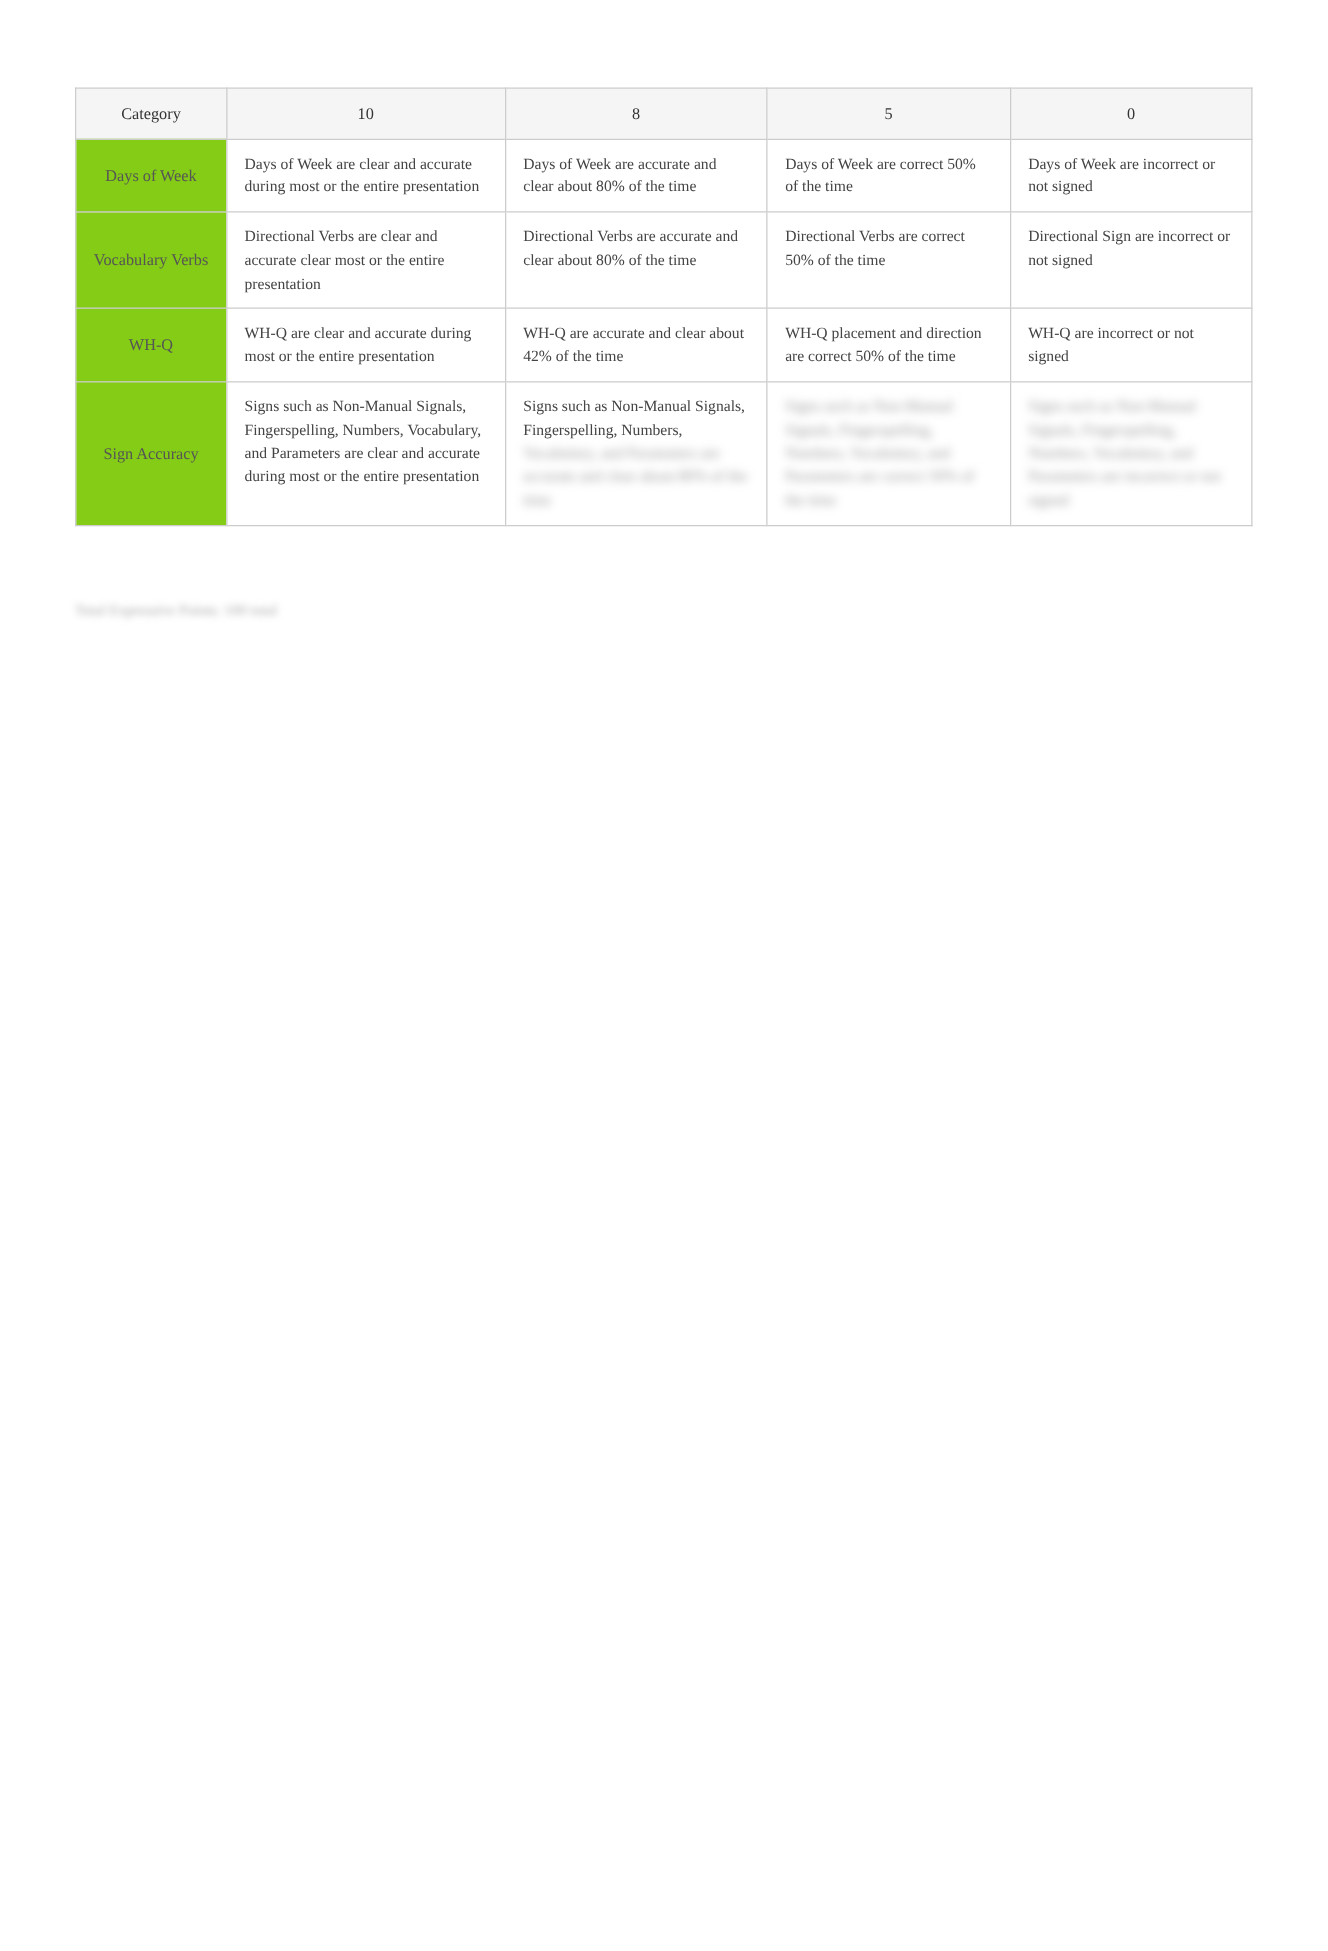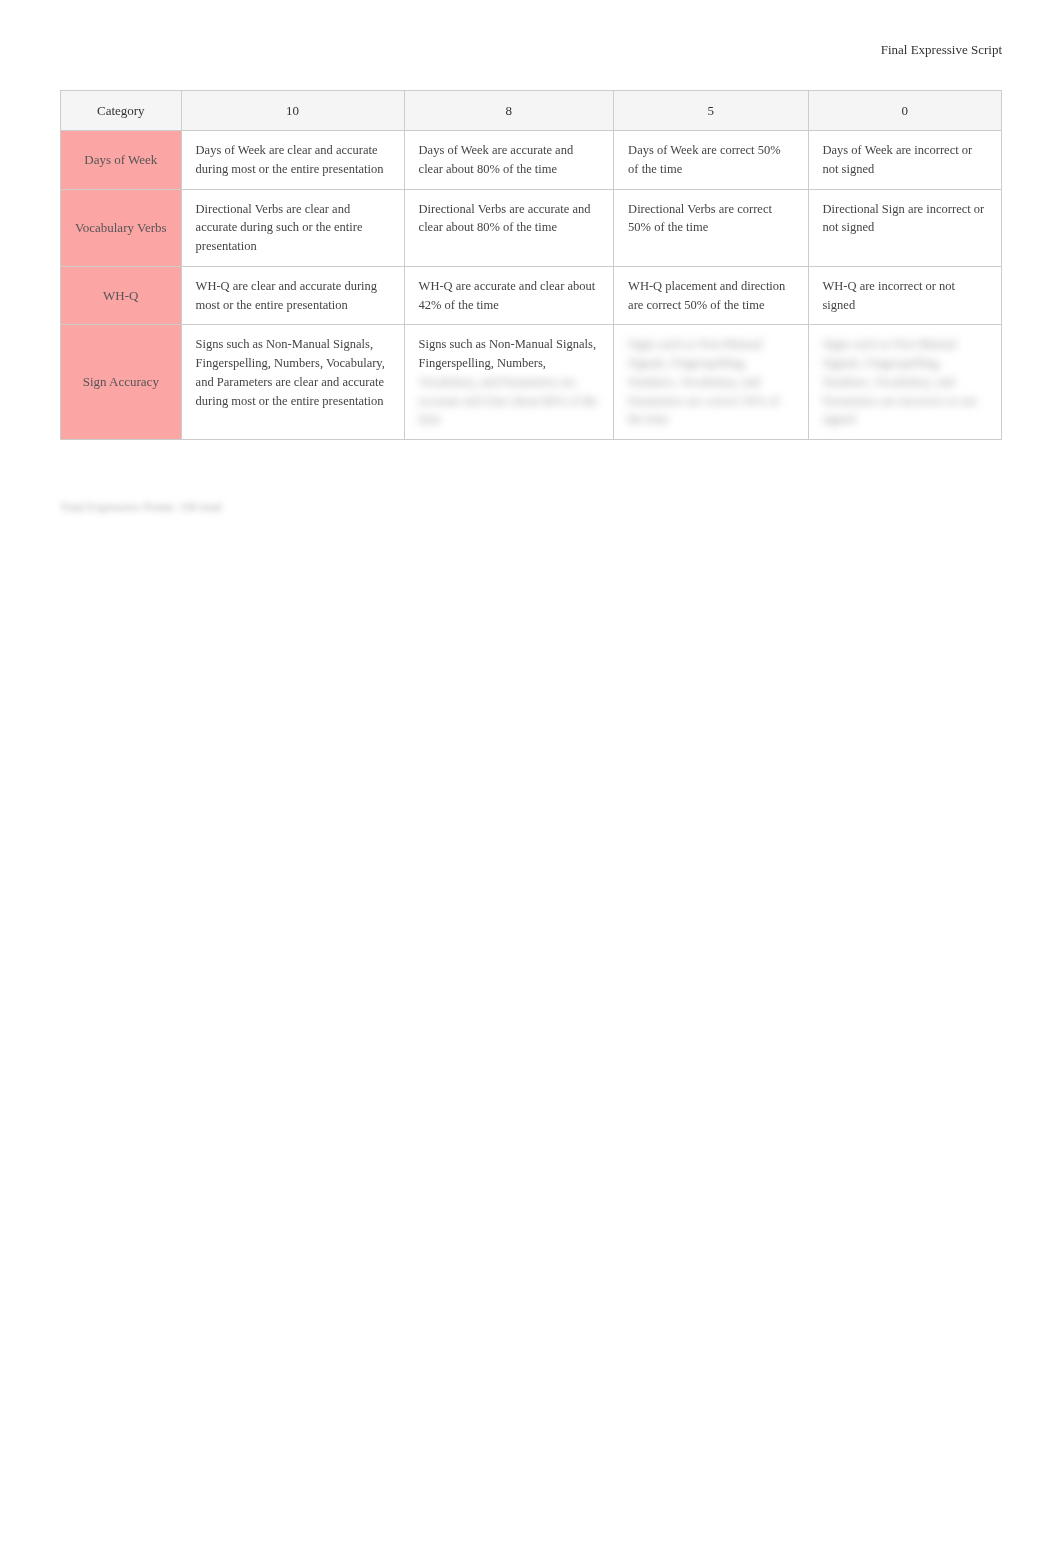--- a/index.html
+++ b/index.html
@@ -45,21 +45,21 @@
       text-align: center;
       font-weight: normal;
       font-size: 13px;
       color: #333;
     }
 
     .rubric-table tbody td:first-child {
       text-align: center;
       font-size: 13px;
       color: #555;
-      background: #fca5a5;
+      background: #84cc16;
       vertical-align: middle;
       white-space: nowrap;
     }
 
     .rubric-table tbody td {
       font-size: 12.5px;
       color: #444;
     }
 
     .blurred {
@@ -72,21 +72,20 @@
       margin-top: 60px;
       font-size: 12px;
       color: #aaa;
       filter: blur(3px);
     }
   </style>
 </head>
 <body>
 
 <div class="page-header">
-  <div>Final Expressive Script</div>
 </div>
 
 <table class="rubric-table">
   <thead>
     <tr>
       <th>Category</th>
       <th>10</th>
       <th>8</th>
       <th>5</th>
       <th>0</th>
@@ -95,21 +94,21 @@
   <tbody id="table-body">
   <tr>
         <td>Days of Week</td>
         <td>Days of Week are clear and accurate during most or the entire presentation</td>
         <td>Days of Week are accurate and clear about 80% of the time</td>
         <td>Days of Week are correct 50% of the time</td>
         <td>Days of Week are incorrect or not signed</td>
       </tr>
       <tr>
         <td>Vocabulary Verbs</td>
-        <td>Directional Verbs are clear and accurate during such or the entire presentation</td>
+        <td>Directional Verbs are clear and accurate clear most or the entire presentation</td>
         <td>Directional Verbs are accurate and clear about 80% of the time</td>
         <td>Directional Verbs are correct 50% of the time</td>
         <td>Directional Sign are incorrect or not signed</td>
       </tr>
       <tr>
         <td>WH-Q</td>
         <td>WH-Q are clear and accurate during most or the entire presentation</td>
         <td>WH-Q are accurate and clear about 42% of the time</td>
         <td>WH-Q placement and direction are correct 50% of the time</td>
         <td>WH-Q are incorrect or not signed</td>

